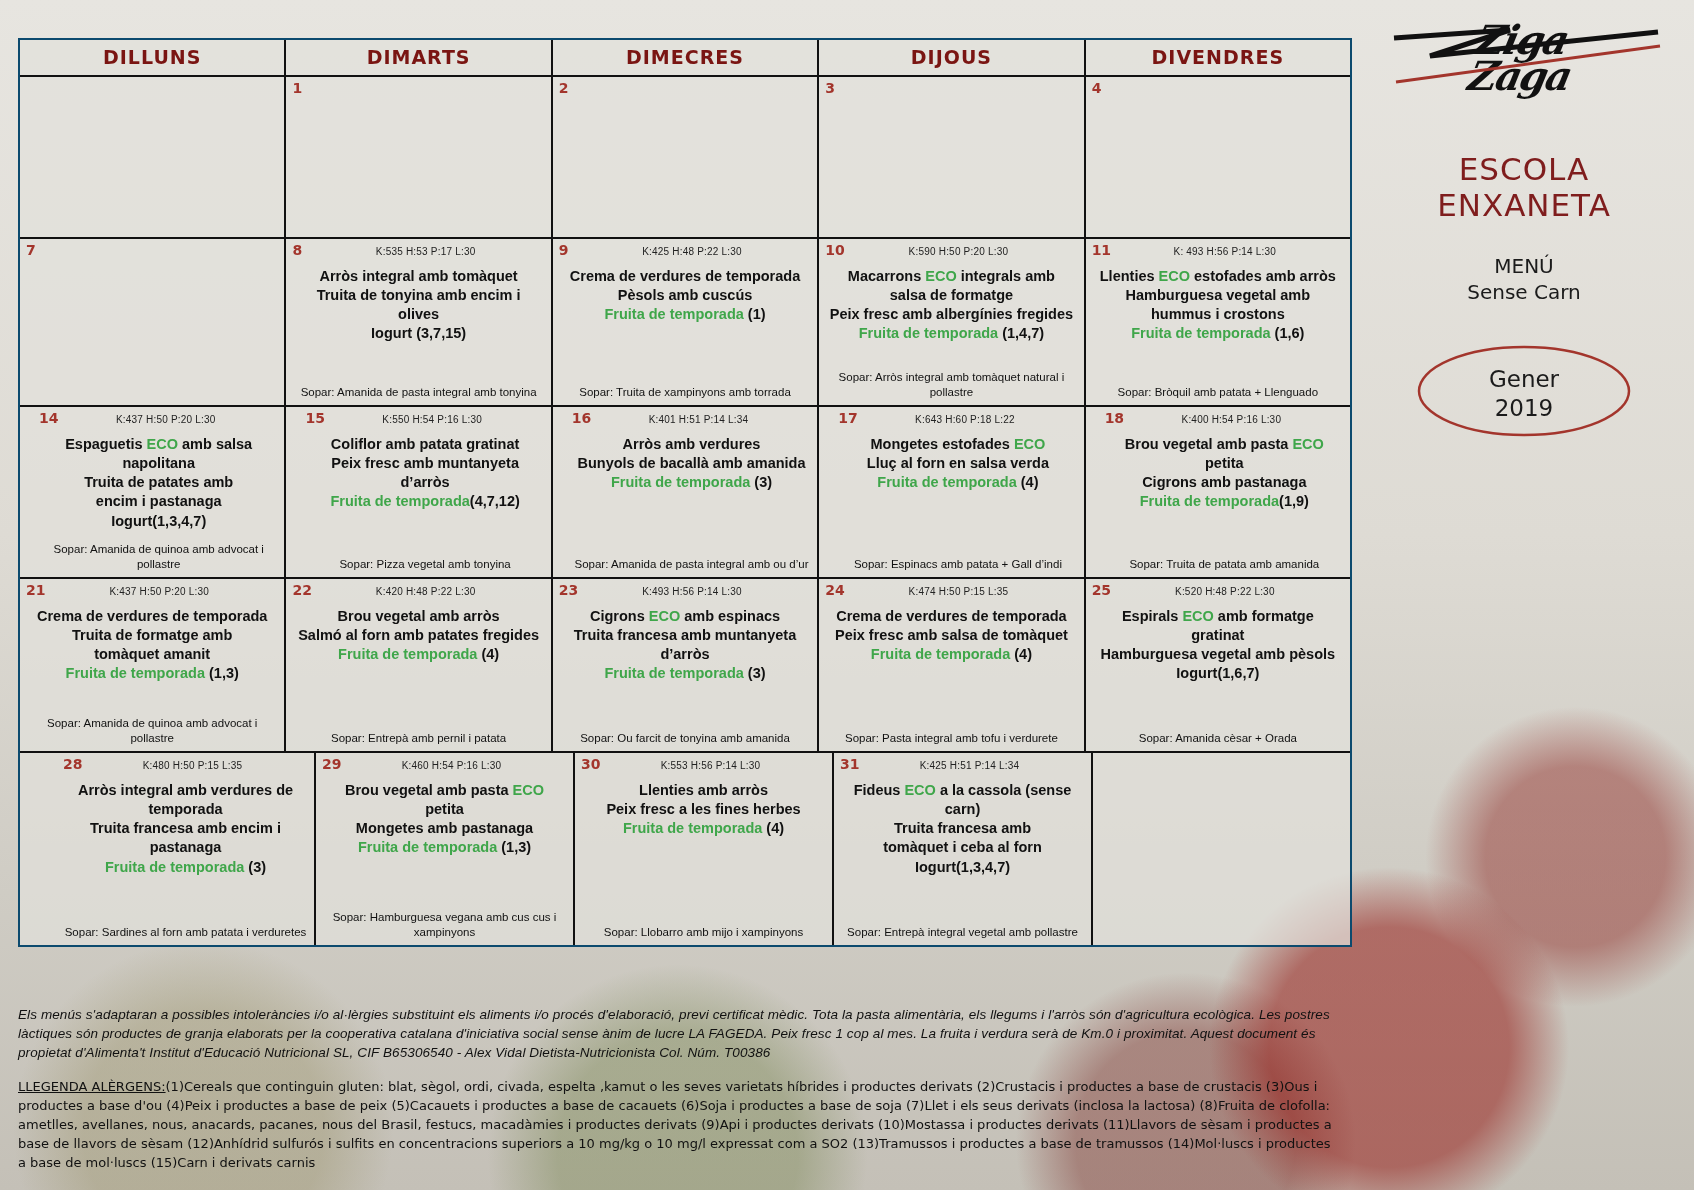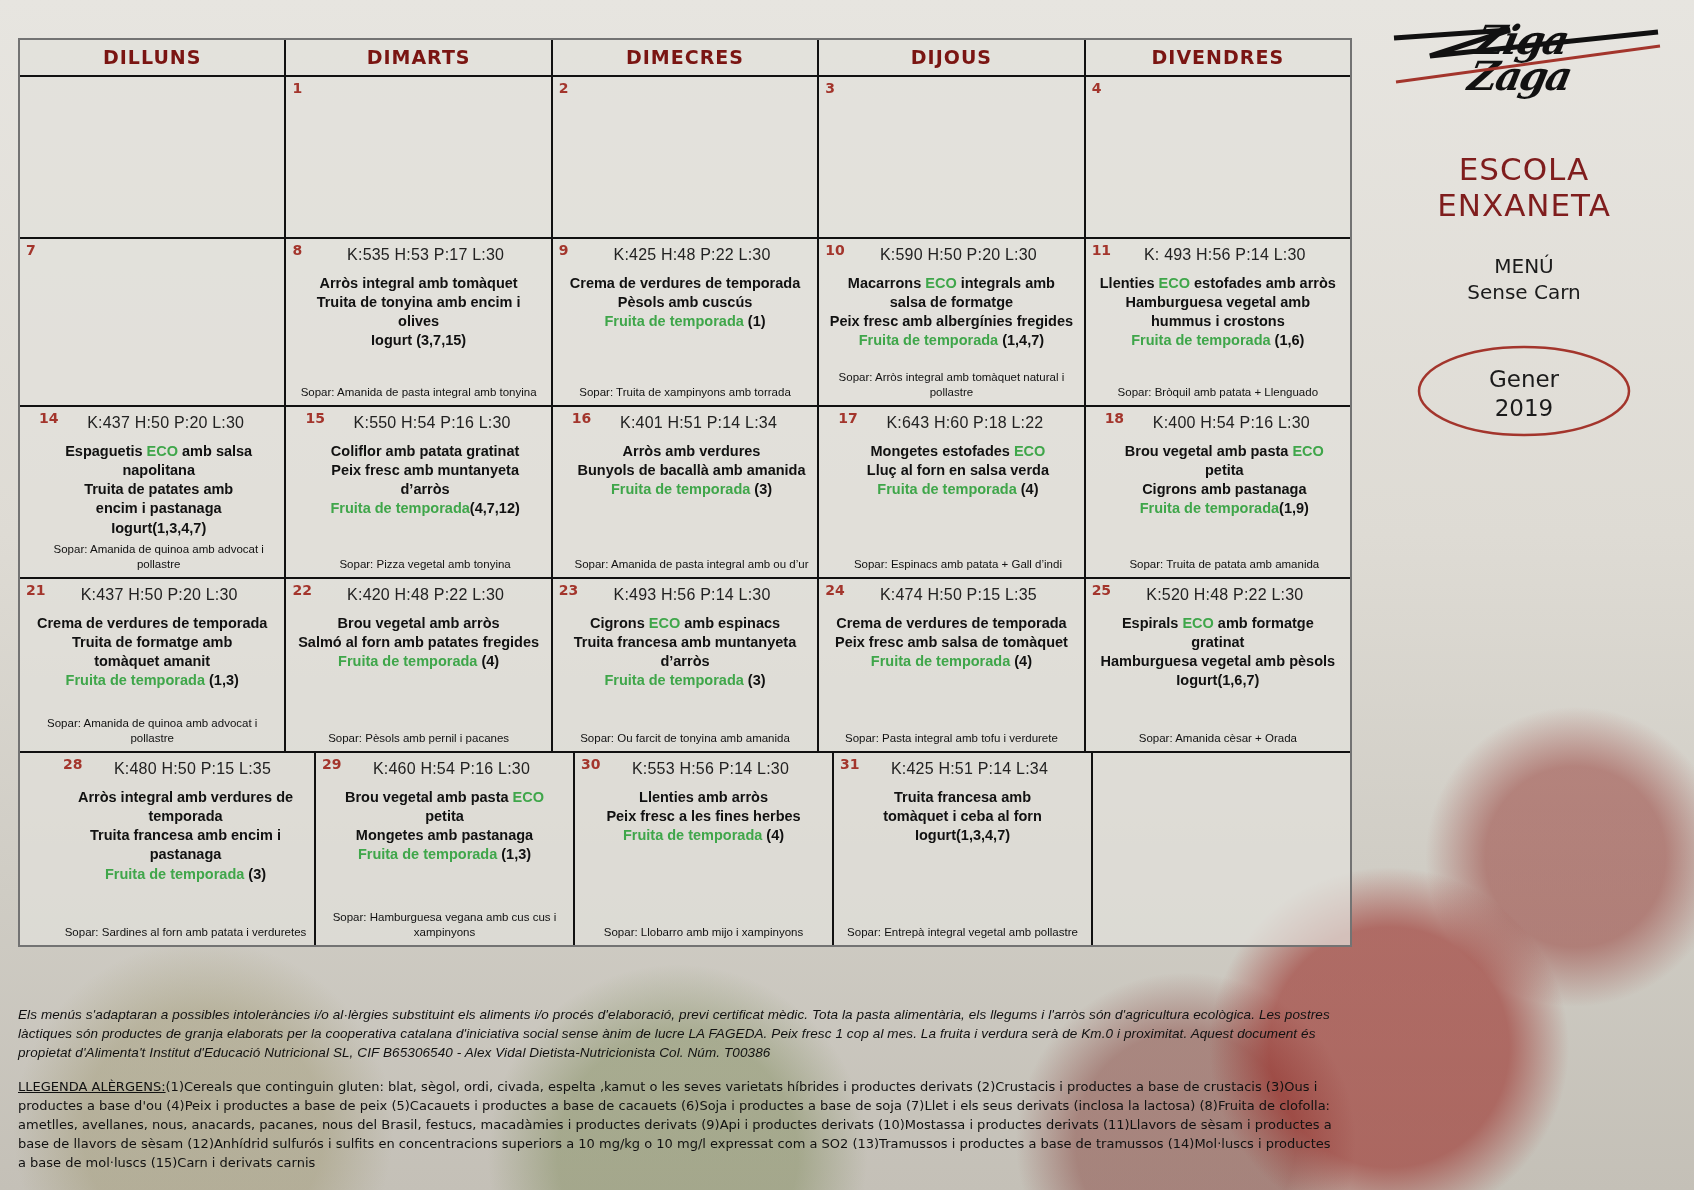--- a/index.html
+++ b/index.html
@@ -24,21 +24,21 @@
       linear-gradient(180deg,#e7e5e0 0%, #dedbd4 45%, #cfccc4 75%, #c4c0b7 100%);
     z-index:0;
   }
   .sheet { position:absolute; inset:0; z-index:1; }
 
   
   .calendar {
     position:absolute;
     left:18px; top:38px;
     width:1334px;
-    border:2px solid #737373;
+    border:2px solid #0c4a6e;
     background: rgba(226,224,219,0.72);
   }
   .cal-head { display:flex; border-bottom:2px solid #111; }
   .cal-head .hcell {
     flex:1 1 0;
     text-align:center;
     padding:6px 0 7px;
     font-family:"DejaVu Sans", sans-serif;
     font-weight:bold;
     font-size:19px;
@@ -62,21 +62,21 @@
 
   .daynum {
     position:absolute; left:6px; top:3px;
     font-family:"DejaVu Sans", sans-serif;
     font-weight:bold;
     font-size:14px;
     color:#a3352c;
   }
   .kcal {
     text-align:center;
-    font-size:16px;
+    font-size:10px;
     color:#222;
     margin:3px 0 0 14px;
     letter-spacing:0.2px;
   }
   .dishes {
     text-align:center;
     font-weight:bold;
     font-size:14.5px;
     color:#111;
     line-height:1.32;
@@ -331,21 +331,21 @@
             <div class="supper">Sopar: Amanida de quinoa amb advocat i pollastre</div>
           </div>
           <div class="cell">
             <div class="daynum">22</div>
             <div class="kcal">K:420  H:48 P:22 L:30</div>
             <div class="dishes">
               <div class="dish"><span>Brou vegetal amb arròs</span></div>
               <div class="dish"><span>Salmó al forn amb patates fregides</span></div>
               <div class="dish"><span class="fruit">Fruita de temporada</span><span> (4)</span></div>
             </div>
-            <div class="supper">Sopar: Pèsols amb pernil i pacanes</div>
+            <div class="supper">Sopar: Entrepà amb pernil i patata</div>
           </div>
           <div class="cell">
             <div class="daynum">23</div>
             <div class="kcal">K:493  H:56 P:14 L:30</div>
             <div class="dishes">
               <div class="dish"><span>Cigrons </span><span class="eco">ECO</span><span> amb espinacs</span></div>
               <div class="dish"><span>Truita francesa amb muntanyeta</span></div>
               <div class="dish"><span>d’arròs</span></div>
               <div class="dish"><span class="fruit">Fruita de temporada</span><span> (3)</span></div>
             </div>
@@ -402,20 +402,21 @@
               <div class="dish"><span>Llenties amb arròs</span></div>
               <div class="dish"><span>Peix fresc a les fines herbes</span></div>
               <div class="dish"><span class="fruit">Fruita de temporada</span><span> (4)</span></div>
             </div>
             <div class="supper">Sopar: Llobarro amb mijo i xampinyons</div>
           </div>
           <div class="cell">
             <div class="daynum">31</div>
             <div class="kcal">K:425  H:51 P:14 L:34</div>
             <div class="dishes">
+              <div class="dish"><span>Fideus </span><span class="eco">ECO</span><span> a la cassola (sense carn)</span></div>
               <div class="dish"><span>Truita francesa amb</span></div>
               <div class="dish"><span>tomàquet i ceba al forn</span></div>
               <div class="dish"><span>Iogurt(1,3,4,7)</span></div>
             </div>
             <div class="supper">Sopar: Entrepà integral vegetal amb pollastre</div>
           </div>
           <div class="cell empty"></div>
         </div>
       </div>
   </div>

